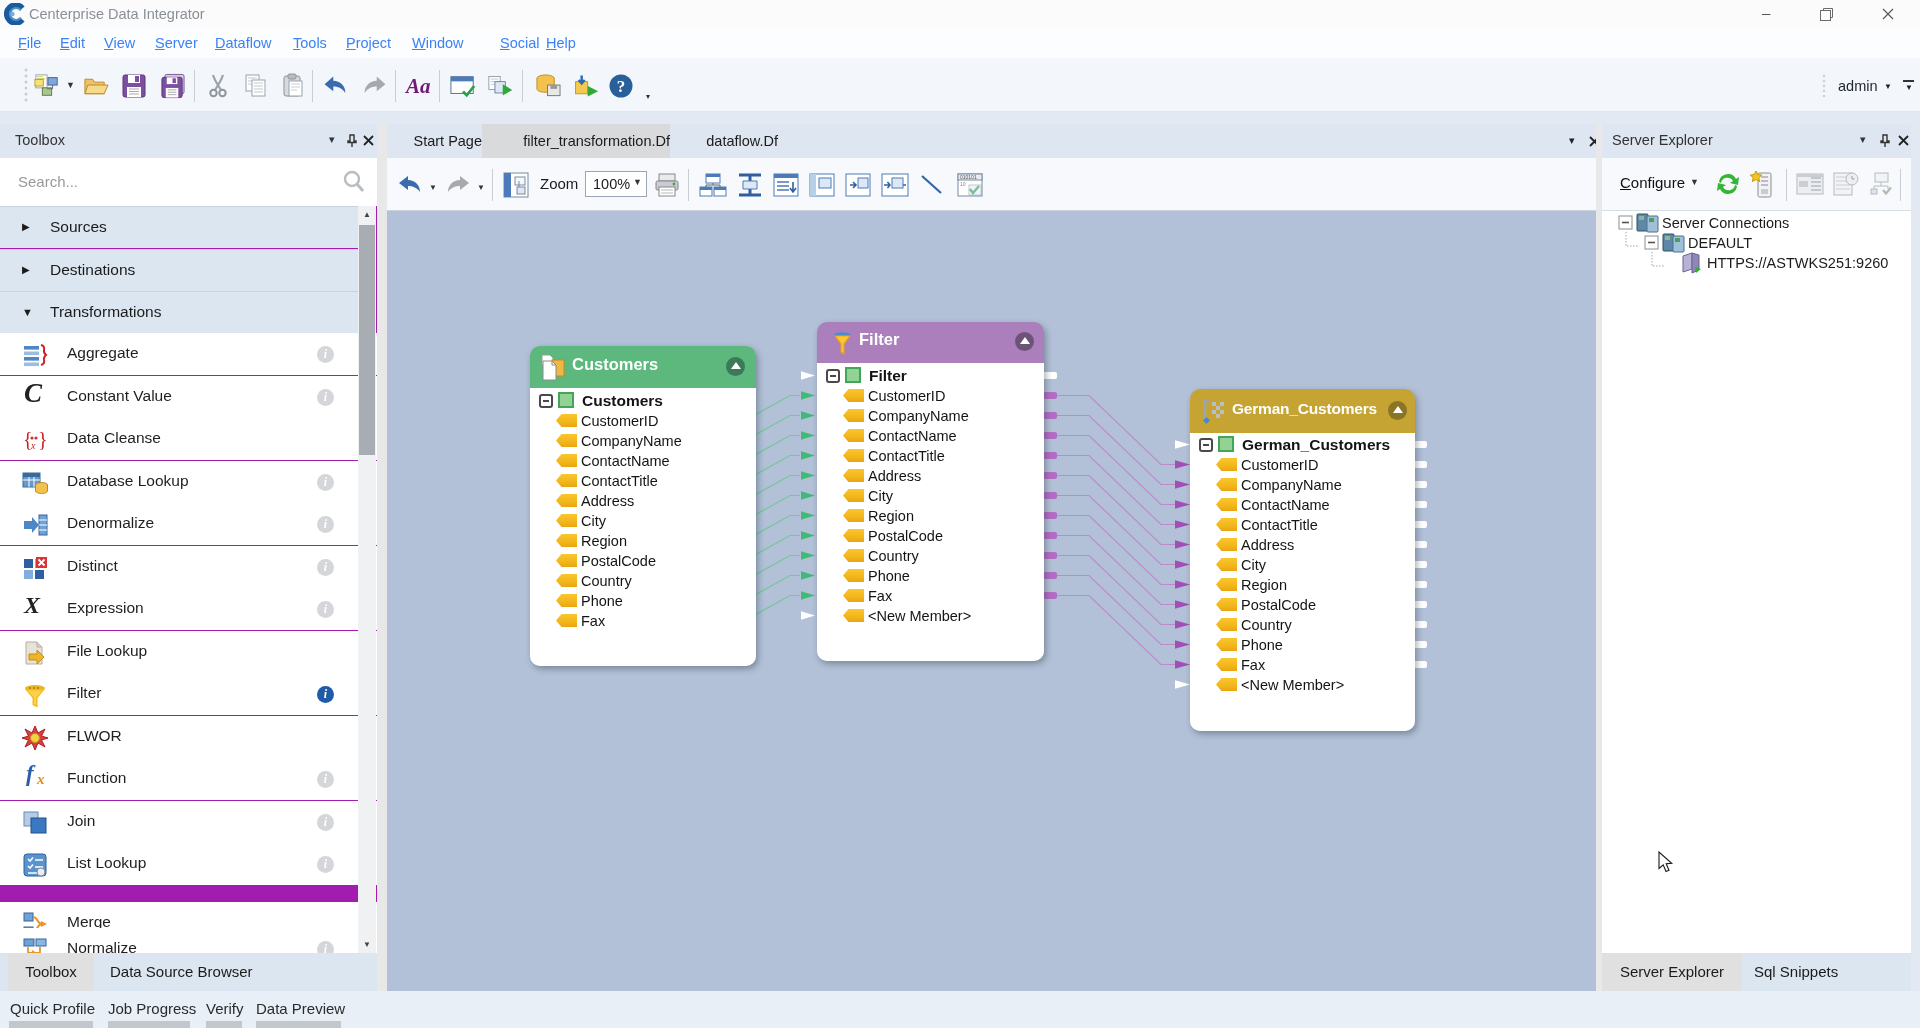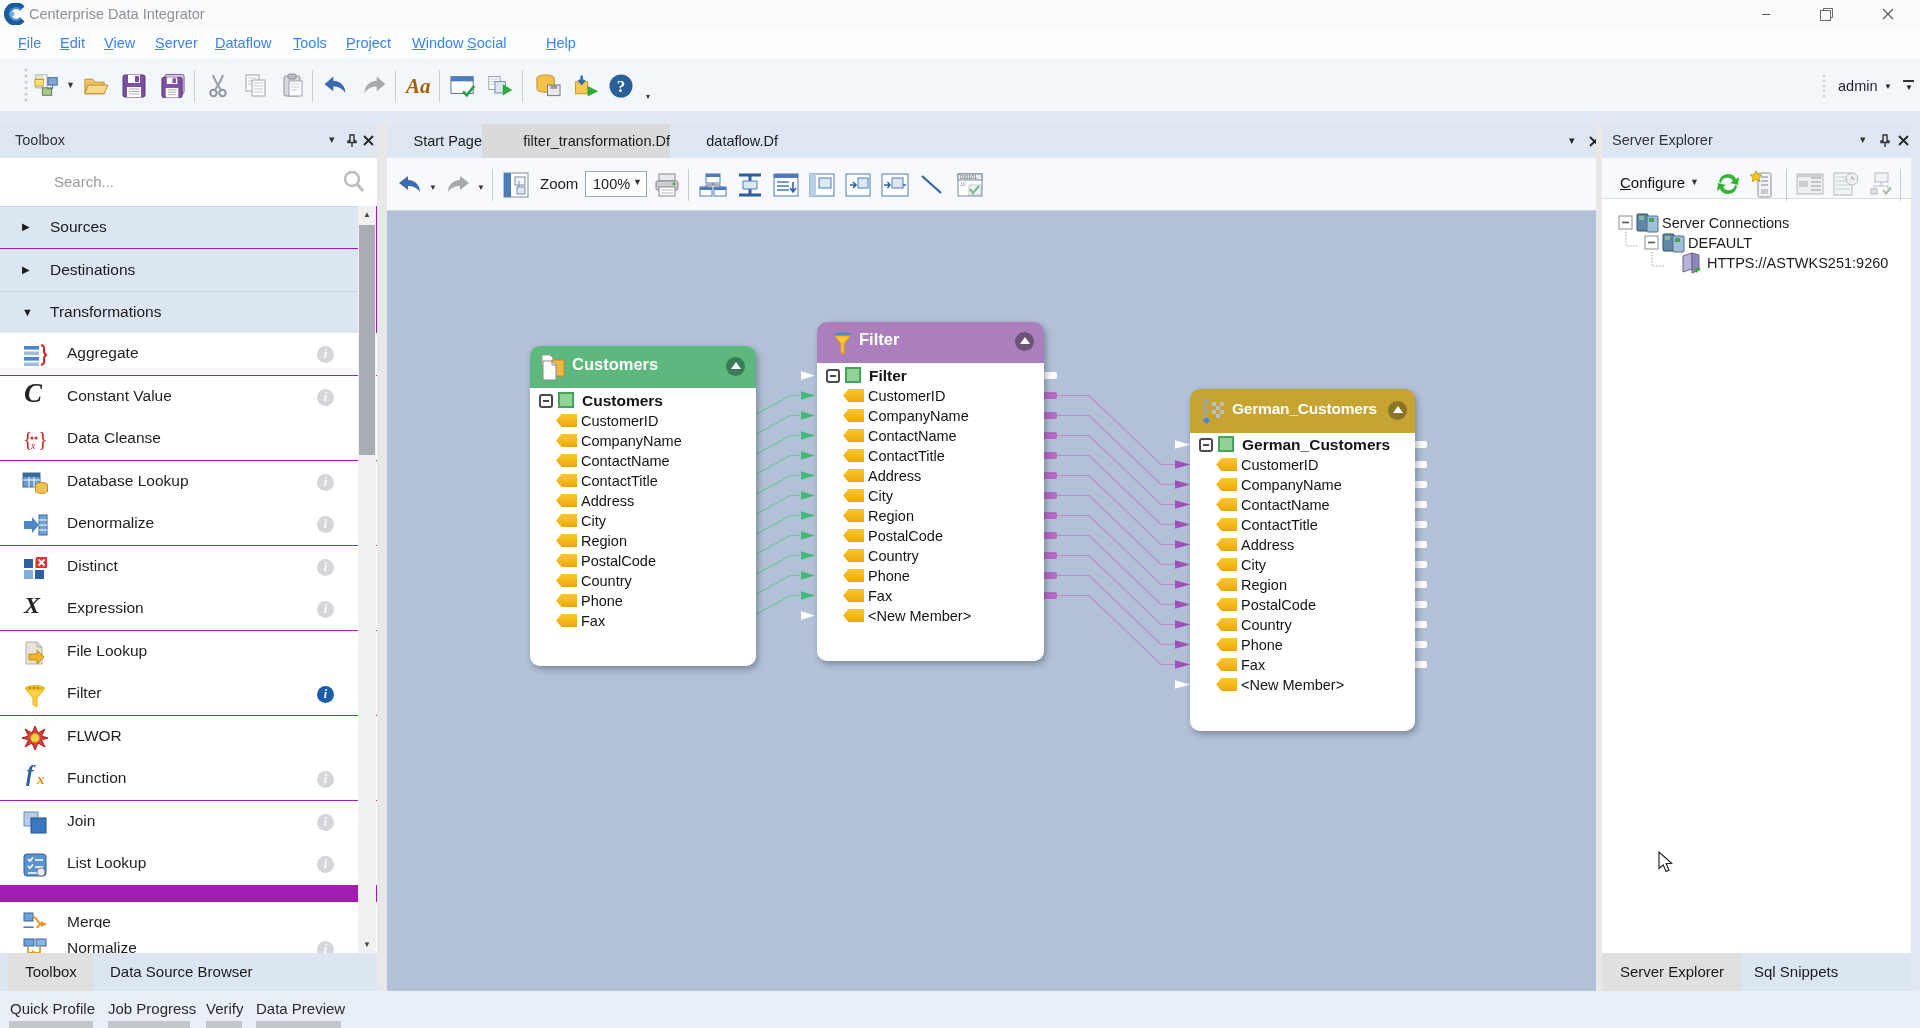--- a/index.html
+++ b/index.html
@@ -12,21 +12,21 @@
 .mi u{text-decoration:underline;}
 #toolbar{position:absolute;left:0;top:58px;width:1920px;height:54px;background:#f3f6fa;border-bottom:1px solid #e3e7ec;}
 .tsep{position:absolute;top:12px;width:1px;height:32px;background:#c9cdd4;}
 .ticon{position:absolute;top:15px;width:26px;height:26px;}
 #dockstrip{position:absolute;left:0;top:112px;width:1920px;height:12px;background:#e2e9f2;}
 
 #leftpanel{position:absolute;left:0;top:124px;width:377px;height:867px;background:#a21caf;}
 .phead{position:absolute;left:0;top:0;width:100%;height:34px;background:#dde6f1;}
 .phead .pt{position:absolute;left:15px;top:8px;font-size:14.5px;color:#333;}
 #searchrow{position:absolute;left:0;top:34px;width:377px;height:48px;background:#fff;}
-#searchrow .ph{position:absolute;left:18px;top:15px;font-size:15px;color:#9a9a9a;margin-left:36px;}
+#searchrow .ph{position:absolute;left:18px;top:15px;font-size:15px;color:#9a9a9a;}
 .section{position:absolute;left:0;width:358px;height:42px;background:#dce6f1;border-top:1px solid #c9d4e2;font-size:15.5px;color:#1b1b1b;}
 .section .arr{position:absolute;left:22px;top:14px;font-size:10px;color:#1b1b1b;}
 .section .st{position:absolute;left:50px;top:11px;}
 .titem{position:absolute;left:0;width:384px;height:42px;background:#fff;}
 .titem .label{position:absolute;left:67px;top:11px;font-size:15.5px;color:#1f1f1f;}
 .titem .icon{position:absolute;left:22px;top:9px;width:26px;height:26px;}
 .info{position:absolute;left:317px;top:13px;width:17px;height:17px;border-radius:50%;background:#d4d6d9;color:#fff;font-size:12px;font-weight:bold;text-align:center;line-height:17px;font-style:italic;font-family:"Liberation Serif",serif;}
 .info.blue{background:#1f5ca8;}
 #lscroll{position:absolute;left:358px;top:82px;width:18px;height:747px;background:#f0f1f3;}
 #lscroll .sarr{position:absolute;left:0;width:18px;height:17px;color:#444;font-size:8px;text-align:center;line-height:17px;}
@@ -49,21 +49,21 @@
 .nrow{position:relative;height:20px;}
 .nrow .ftext{position:absolute;left:51px;top:2.5px;font-size:14.5px;color:#141414;white-space:nowrap;}
 .nrow .roottext{position:absolute;left:52px;top:1px;font-size:15.5px;font-weight:bold;color:#141414;white-space:nowrap;}
 .tag{position:absolute;left:26px;top:3.5px;width:21px;height:13px;background:linear-gradient(#f9c62e,#f3b71c 55%,#e9a513);clip-path:polygon(0 50%,26% 0,100% 0,100% 100%,26% 100%);}
 .expander{position:absolute;left:9px;top:3px;width:14px;height:14px;border:2px solid #4a4a4a;border-radius:3px;background:#fff;}
 .expander:after{content:"";position:absolute;left:2px;top:4px;width:6px;height:2px;background:#4a4a4a;}
 .gsq{position:absolute;left:28px;top:1.5px;width:16px;height:16px;border:2px solid #43a45b;background:#92d394;}
 
 #rsplit{position:absolute;left:1596px;top:124px;width:6px;height:867px;background:#e8e8e8;}
 #rightpanel{position:absolute;left:1602px;top:124px;width:309px;height:867px;background:#fff;}
-#rtoolbar{position:absolute;left:0;top:34px;width:309px;height:41px;padding-left:18px;background:#f7f9fc;border-bottom:1px solid #d7dde4;}
+#rtoolbar{position:absolute;left:0;top:34px;width:309px;height:53px;padding-left:18px;background:#f7f9fc;border-bottom:1px solid #d7dde4;}
 #rtree{position:absolute;left:5px;top:87px;width:304px;height:742px;background:#fff;font-size:14.5px;color:#1b1b1b;}
 #rbtabs{position:absolute;left:0;top:829px;width:309px;height:38px;background:#dce6f1;font-size:15px;color:#1b1b1b;}
 #rbtabs .tab1{position:absolute;left:0;top:0;width:140px;height:38px;background:#e0e0e0;text-align:center;line-height:38px;}
 #rbtabs .tab2{position:absolute;left:152px;top:10px;}
 #redge{position:absolute;left:1911px;top:124px;width:9px;height:867px;background:#e2e9f2;}
 #statusbar{position:absolute;left:0;top:991px;width:1920px;height:37px;background:#e9eff6;font-size:15px;color:#2b2b2b;}
 .sbt{position:absolute;top:9px;}
 .sbb{position:absolute;top:30px;height:7px;background:#c3c7cc;}
 .hd-ic{position:absolute;top:9px;color:#333;}
 </style></head>
@@ -86,21 +86,21 @@
 </div>
 <div id="menubar">
   <span class="mi" style="left:18px"><u>F</u>ile</span>
   <span class="mi" style="left:60px"><u>E</u>dit</span>
   <span class="mi" style="left:104px"><u>V</u>iew</span>
   <span class="mi" style="left:155px"><u>S</u>erver</span>
   <span class="mi" style="left:215px"><u>D</u>ataflow</span>
   <span class="mi" style="left:293px"><u>T</u>ools</span>
   <span class="mi" style="left:346px"><u>P</u>roject</span>
   <span class="mi" style="left:412px"><u>W</u>indow</span>
-  <span class="mi" style="left:467px"><u>S</u>ocial</span>
+  <span class="mi" style="left:500px"><u>S</u>ocial</span>
   <span class="mi" style="left:546px"><u>H</u>elp</span>
 </div>
 <div id="toolbar">
   <svg class="abs" style="left:24px;top:10px" width="6" height="36">
       <g fill="#c9cdd4">
         <circle cx="2" cy="2" r="1.5"></circle>
         <circle cx="2" cy="8" r="1.5"></circle>
         <circle cx="2" cy="14" r="1.5"></circle>
         <circle cx="2" cy="20" r="1.5"></circle>
         <circle cx="2" cy="26" r="1.5"></circle>
@@ -154,21 +154,21 @@
       <path d="M11 11h9M11 14h9M11 17h6" stroke="#c9ced4"></path>
     </svg>
   <div class="tsep" style="left:312px"></div>
   <svg class="ticon" style="left:322px" width="30" height="26" viewBox="0 0 30 26">
       <path d="M3 11 L13 2 L13 7 C21 7 27 13 27 21 C 23 15 18 13.5 13 13.5 L13 19 Z" fill="#3a6bb0"></path>
     </svg>
   <svg class="ticon" style="left:362px" width="30" height="26" viewBox="0 0 30 26">
       <path d="M27 11 L17 2 L17 7 C9 7 3 13 3 21 C 7 15 12 13.5 17 13.5 L17 19 Z" fill="#a6a9ad"></path>
     </svg>
   <div class="tsep" style="left:395px"></div>
-  <span class="abs" style="left:406px;top:16px;font-family:'Liberation Serif',serif;font-size:21px;font-style:italic;font-weight:bold;color:#a16207">Aa</span>
+  <span class="abs" style="left:406px;top:16px;font-family:'Liberation Serif',serif;font-size:21px;font-style:italic;font-weight:bold;color:#701a75">Aa</span>
   <div class="tsep" style="left:439px"></div>
   <svg class="ticon" style="left:450px" width="28" height="26" viewBox="0 0 28 26">
       <rect x="1" y="3" width="24" height="18" fill="#fff" stroke="#4a6a9a"></rect>
       <rect x="1" y="3" width="24" height="5" fill="#4d7ab8"></rect>
       <path d="M14 19 L18 23 L26 13" stroke="#2e9e4a" stroke-width="3" fill="none"></path>
     </svg>
   <svg class="ticon" style="left:488px" width="30" height="26" viewBox="0 0 30 26">
       <rect x="1" y="2" width="13" height="15" fill="#fff" stroke="#8a95a5"></rect>
       <path d="M3 5h9M3 8h9M3 11h6" stroke="#b8c2cc"></path>
       <rect x="8" y="8" width="12" height="13" fill="#dce8f5" stroke="#5a7aa0"></rect>

